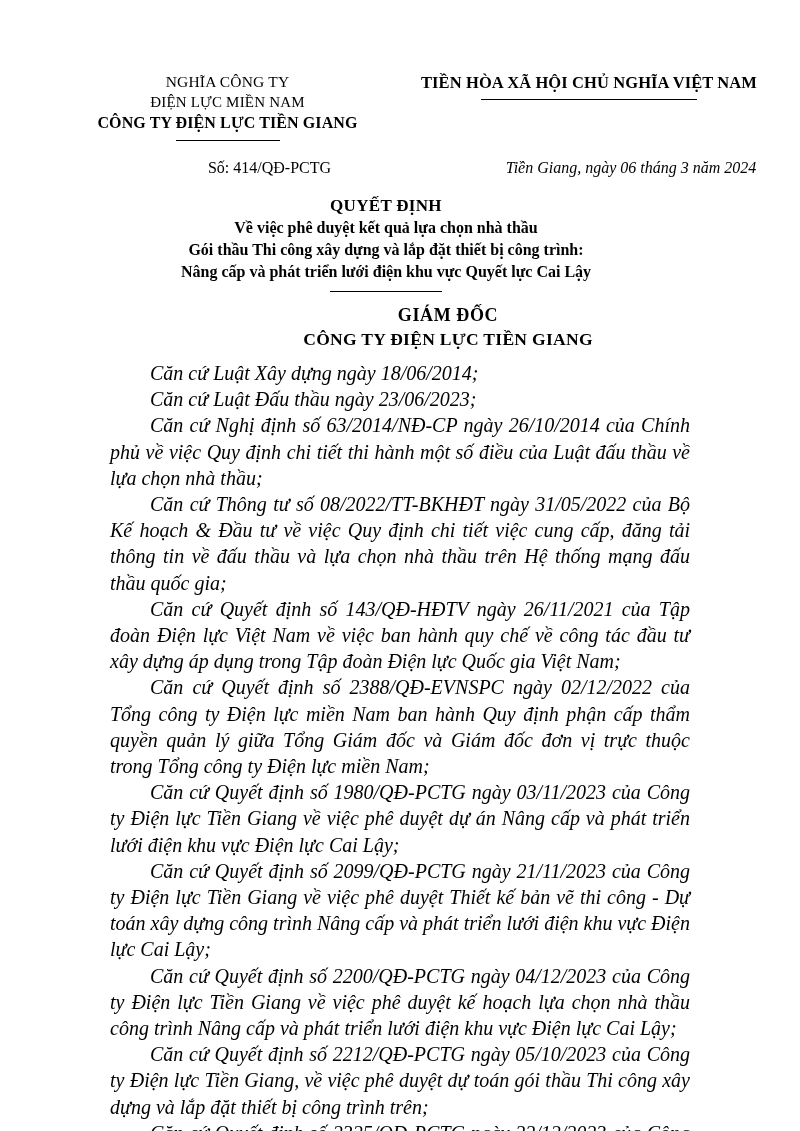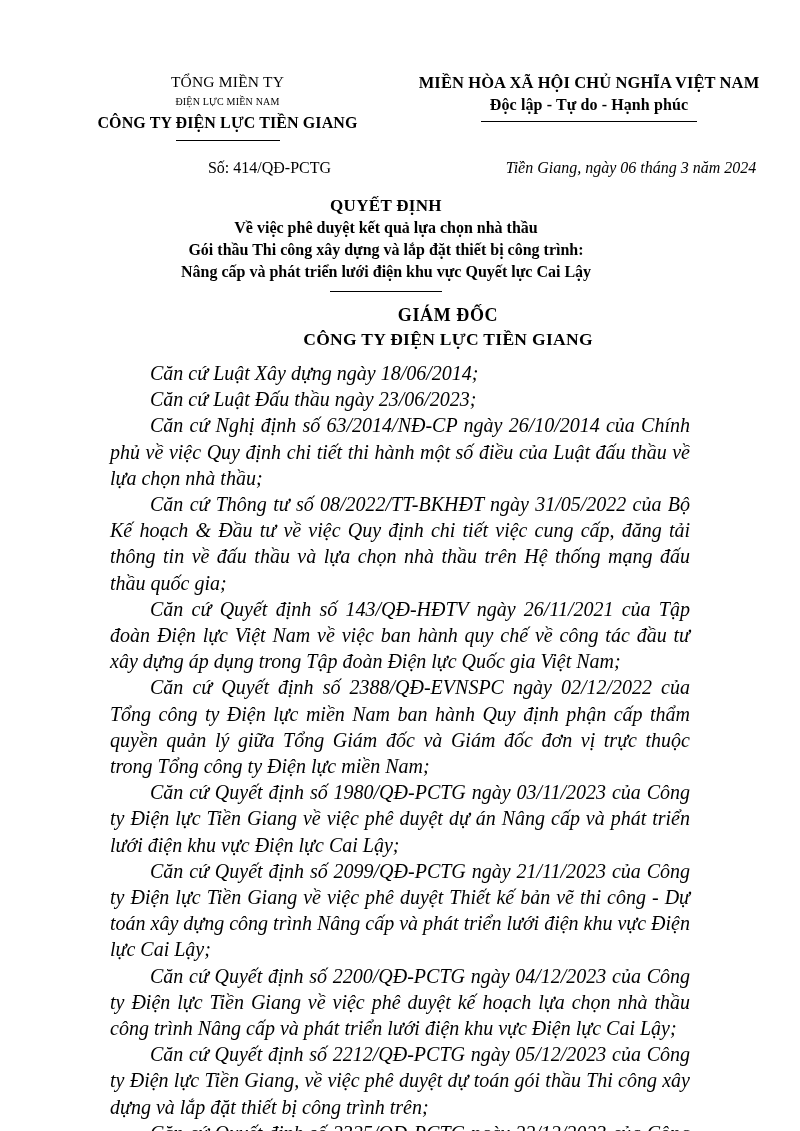--- a/index.html
+++ b/index.html
@@ -41,21 +41,21 @@
     flex: 1;
     text-align: center;
     padding-right: 22px;
   }
   .org-line1 {
     font-size: 15.5px;
     line-height: 20px;
     letter-spacing: 0.2px;
   }
   .org-line2 {
-    font-size: 10px;
+    font-size: 15px;
     line-height: 20px;
     letter-spacing: 0.2px;
   }
   .org-line3 {
     font-size: 16px;
     font-weight: bold;
     line-height: 21px;
     letter-spacing: 0.1px;
   }
   .rule-short {
@@ -178,28 +178,27 @@
     text-align: left;
   }
 </style>
 </head>
 <body>
 
 <div class="page">
 
   <div class="header">
     <div class="header-left">
-      <div class="org-line1">TỔNG MIỀN TY</div>
+      <div class="org-line1">NGHĨA CÔNG TY</div>
       <div class="org-line2">ĐIỆN LỰC MIỀN NAM</div>
       <div class="org-line3">CÔNG TY ĐIỆN LỰC TIỀN GIANG</div>
       <div class="rule-short"></div>
     </div>
     <div class="header-right">
-      <div class="nat-line1">MIỀN HÒA XÃ HỘI CHỦ NGHĨA VIỆT NAM</div>
-      <div class="nat-line2">Độc lập - Tự do - Hạnh phúc</div>
+      <div class="nat-line1">TIỀN HÒA XÃ HỘI CHỦ NGHĨA VIỆT NAM</div>
       <div class="rule-nat"></div>
     </div>
   </div>
 
   <div class="subheader">
     <div class="docnum">Số: 414/QĐ-PCTG</div>
     <div class="docdate">Tiền Giang, ngày 06 tháng 3 năm 2024</div>
   </div>
 
   <div class="titleblock">
@@ -218,17 +217,17 @@
   <div class="body">
     <p class="para short">Căn cứ Luật Xây dựng ngày 18/06/2014;</p>
     <p class="para short">Căn cứ Luật Đấu thầu ngày 23/06/2023;</p>
     <p class="para">Căn cứ Nghị định số 63/2014/NĐ-CP ngày 26/10/2014 của Chính phủ về việc Quy định chi tiết thi hành một số điều của Luật đấu thầu về lựa chọn nhà thầu;</p>
     <p class="para">Căn cứ Thông tư số 08/2022/TT-BKHĐT ngày 31/05/2022 của Bộ Kế hoạch &amp; Đầu tư về việc Quy định chi tiết việc cung cấp, đăng tải thông tin về đấu thầu và lựa chọn nhà thầu trên Hệ thống mạng đấu thầu quốc gia;</p>
     <p class="para">Căn cứ Quyết định số 143/QĐ-HĐTV ngày 26/11/2021 của Tập đoàn Điện lực Việt Nam về việc ban hành quy chế về công tác đầu tư xây dựng áp dụng trong Tập đoàn Điện lực Quốc gia Việt Nam;</p>
     <p class="para">Căn cứ Quyết định số 2388/QĐ-EVNSPC ngày 02/12/2022 của Tổng công ty Điện lực miền Nam ban hành Quy định phận cấp thẩm quyền quản lý giữa Tổng Giám đốc và Giám đốc đơn vị trực thuộc trong Tổng công ty Điện lực miền Nam;</p>
     <p class="para">Căn cứ Quyết định số 1980/QĐ-PCTG ngày 03/11/2023 của Công ty Điện lực Tiền Giang về việc phê duyệt dự án Nâng cấp và phát triển lưới điện khu vực Điện lực Cai Lậy;</p>
     <p class="para">Căn cứ Quyết định số 2099/QĐ-PCTG ngày 21/11/2023 của Công ty Điện lực Tiền Giang về việc phê duyệt Thiết kế bản vẽ thi công - Dự toán xây dựng công trình Nâng cấp và phát triển lưới điện khu vực Điện lực Cai Lậy;</p>
     <p class="para">Căn cứ Quyết định số 2200/QĐ-PCTG ngày 04/12/2023 của Công ty Điện lực Tiền Giang về việc phê duyệt kế hoạch lựa chọn nhà thầu công trình Nâng cấp và phát triển lưới điện khu vực Điện lực Cai Lậy;</p>
-    <p class="para">Căn cứ Quyết định số 2212/QĐ-PCTG ngày 05/12/2023 của Công ty Điện lực Tiền Giang, về việc phê duyệt dự toán gói thầu Thi công xây dựng và lắp đặt thiết bị công trình trên;</p>
+    <p class="para">Căn cứ Quyết định số 2212/QĐ-PCTG ngày 05/10/2023 của Công ty Điện lực Tiền Giang, về việc phê duyệt dự toán gói thầu Thi công xây dựng và lắp đặt thiết bị công trình trên;</p>
     <p class="para">Căn cứ Quyết định số 2325/QĐ-PCTG ngày 22/12/2023 của Công ty Điện lực Tiền Giang về việc phê duyệt hồ sơ mời thầu gói thầu Thi công xây dựng và lắp đặt thiết bị công trình trên;</p>
   </div>
 
 </div>
 
 </body></html>

